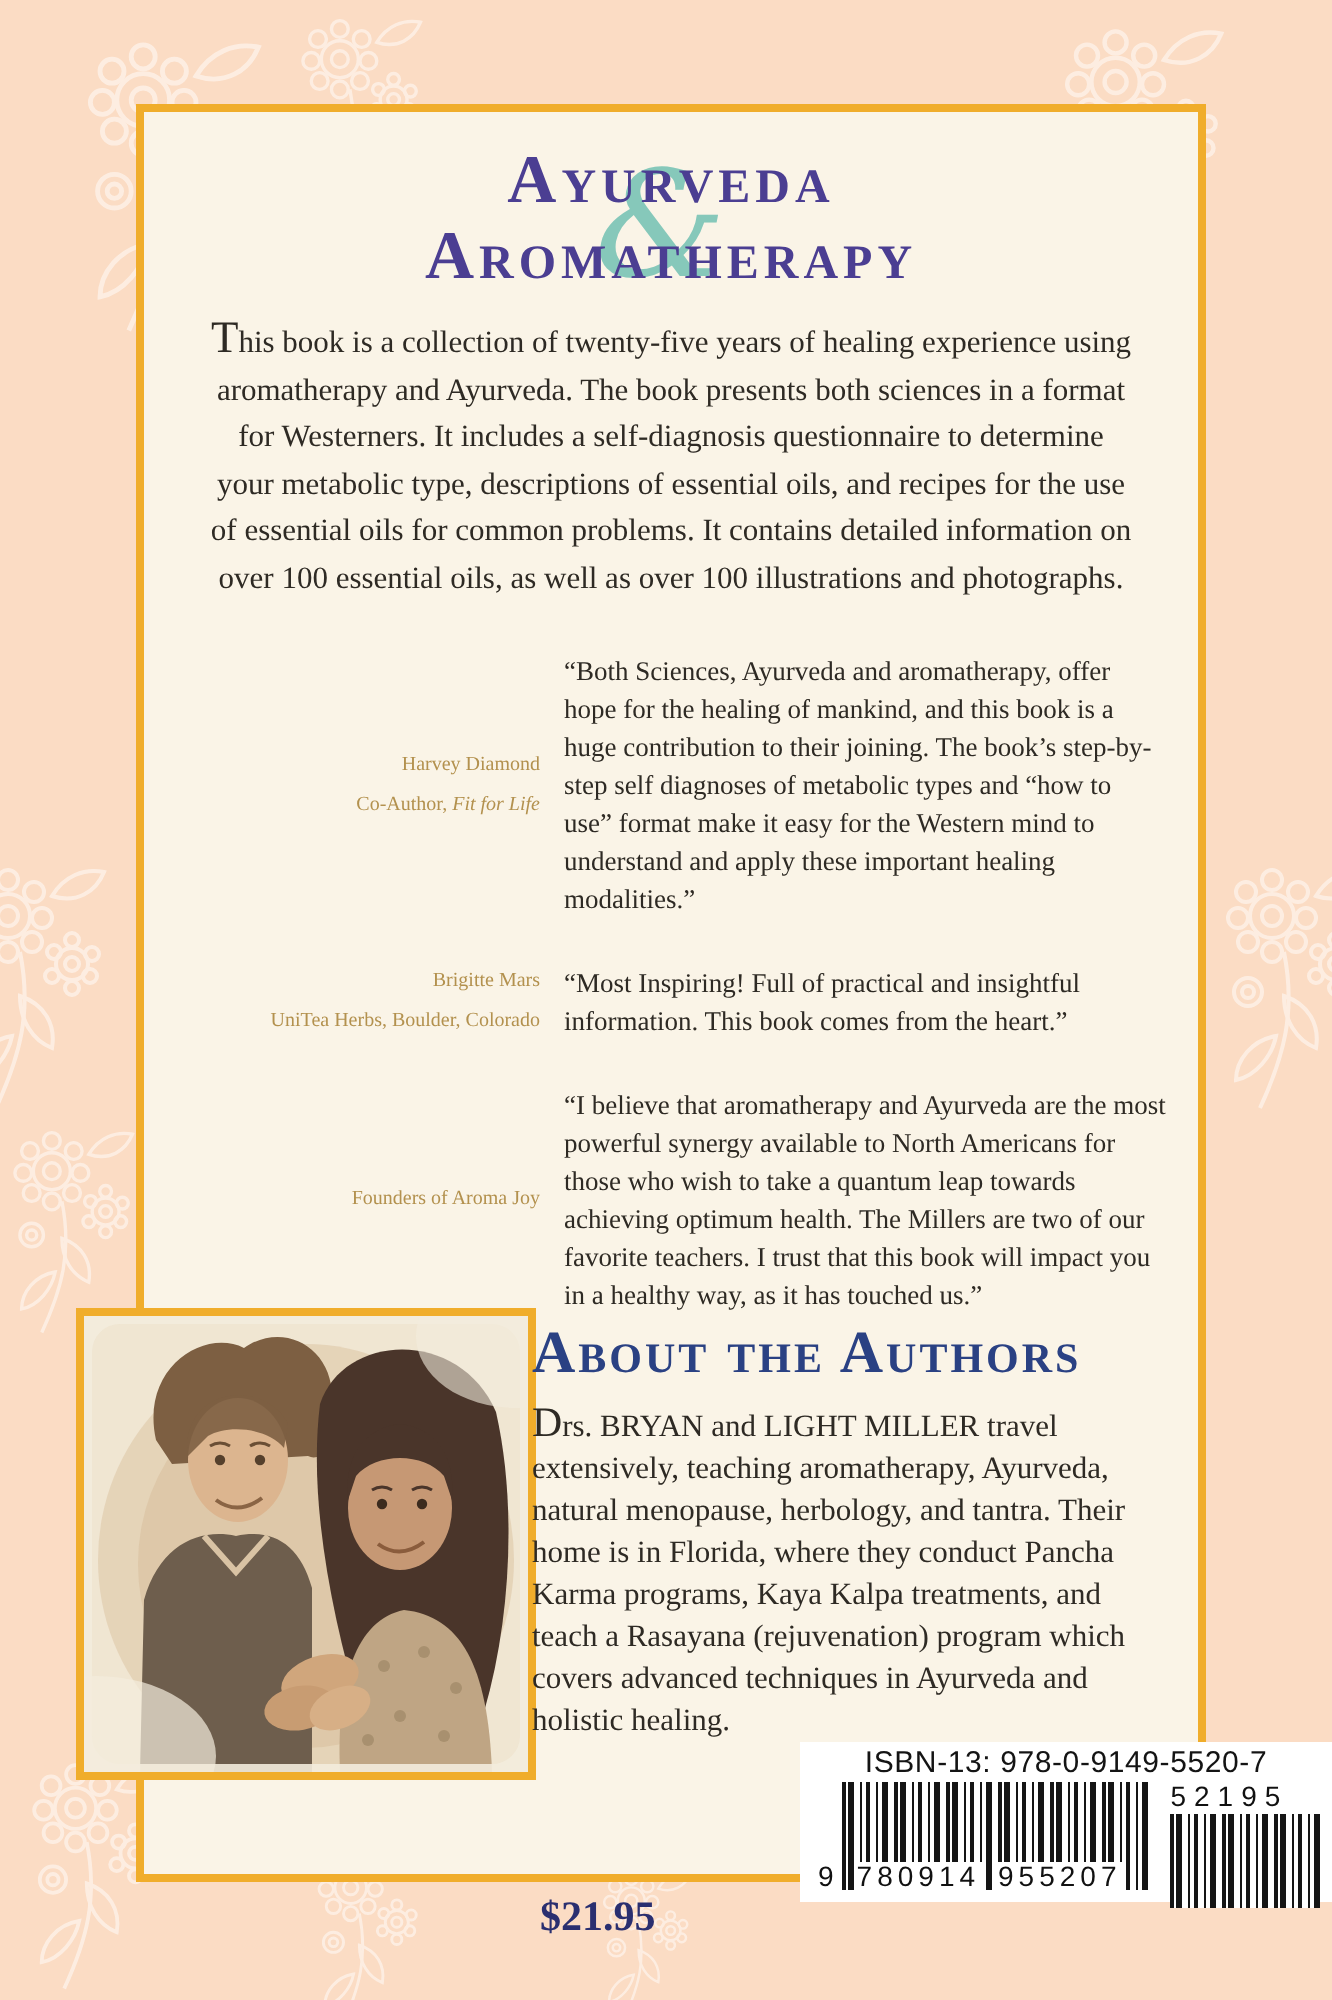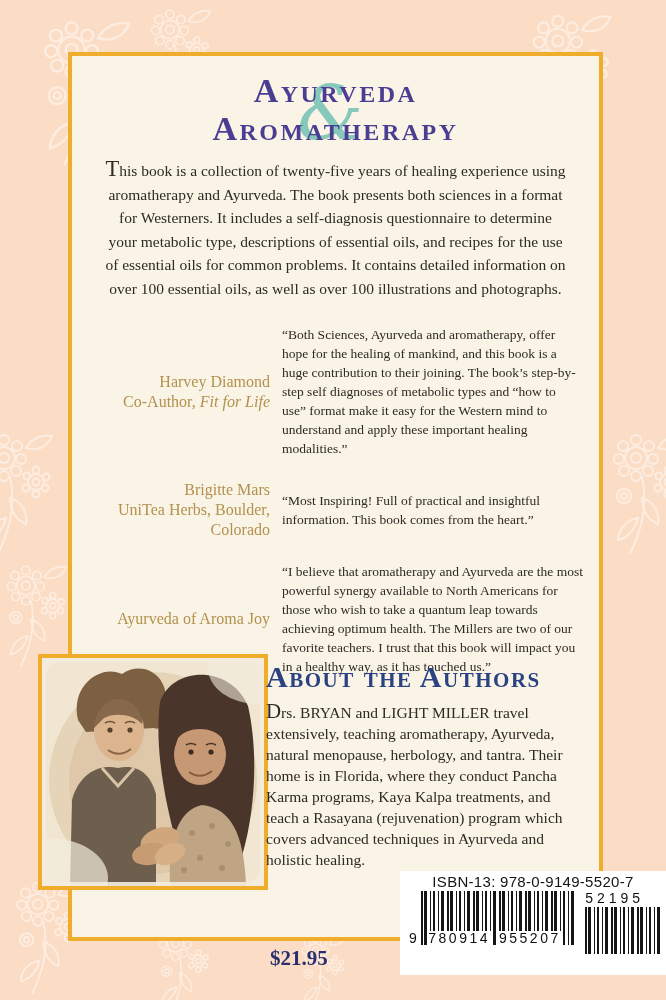--- a/index.html
+++ b/index.html
@@ -17,38 +17,38 @@
            color:#86c8ba;z-index:0;}
   .title-line{position:relative;z-index:1;font-variant:small-caps;font-weight:600;
               font-size:34px;line-height:38px;letter-spacing:2.5px;color:#4b3e92;}
   
   .intro{margin:10px 32px 0;text-align:center;font-size:15.5px;line-height:23.5px;color:#2e2a24;}
   .intro::first-letter{font-size:1.45em;line-height:1;}
   
   .testimonials{margin-top:25px;display:flex;flex-direction:column;gap:22px;}
   .trow{display:flex;align-items:center;padding:0 16px 0 8px;}
   .attr{width:190px;flex-shrink:0;text-align:right;color:#b3914e;
-        font-size:16px;line-height:20px;}
+        font-size:10px;line-height:20px;}
   .attr .italic{font-style:italic;}
   .quote{flex:1;margin-left:12px;font-size:13.5px;line-height:19px;color:#2e2a24;}
   
   .photo-frame{position:absolute;left:38px;top:654px;width:222px;height:228px;
                border:4px solid #f0ad2b;background:#f0e6d2;z-index:2;overflow:hidden;}
   .photo-frame svg{display:block;}
   
   .about{position:absolute;left:266px;top:648px;width:316px;z-index:2;margin-top:12px;}
   .about-heading{margin:0 0 8px;font-variant:small-caps;font-weight:600;font-size:30px;
                  letter-spacing:1.5px;color:#2a4183;line-height:1.1;}
   .about-body{margin:0;font-size:15.5px;line-height:21px;color:#2e2a24;}
   .about-body::first-letter{font-size:1.35em;line-height:1;}
   
   .price{position:absolute;left:270px;top:946px;width:115px;
          font-weight:bold;font-size:21px;color:#2a2f70;z-index:3;}
   
-  .barcode-panel{position:absolute;left:400px;top:871px;width:266px;height:104px;
+  .barcode-panel{position:absolute;left:400px;top:871px;width:266px;height:80px;
                  background:#ffffff;z-index:3;box-sizing:border-box;padding-top:2px;}
   .isbn{text-align:center;font-family:"Liberation Sans",sans-serif;font-size:15px;
         color:#141414;letter-spacing:.3px;}
   .bars-row{display:flex;padding:1px 6px 0 8px;}
   .main-bc{width:172px;}
   .bars{background:repeating-linear-gradient(90deg,
         #151515 0 2px,#fff 2px 3px,#151515 3px 6px,#fff 6px 9px,
         #151515 9px 10px,#fff 10px 12px,#151515 12px 14px,#fff 14px 17px,
         #151515 17px 18px,#fff 18px 20px,#151515 20px 23px,#fff 23px 26px);}
   .main-bars{margin-left:13px;height:54px;}
@@ -145,21 +145,21 @@
     <div class="trow">
       <div class="attr">
         <div>Brigitte Mars</div>
         <div>UniTea Herbs, Boulder, Colorado</div>
       </div>
       <div class="quote">“Most Inspiring! Full of practical and insightful information. This book comes from the heart.”</div>
     </div>
 
     <div class="trow">
       <div class="attr">
-        <div>Ayurveda of Aroma Joy</div>
+        <div>Founders of Aroma Joy</div>
       </div>
       <div class="quote">“I believe that aromatherapy and Ayurveda are the most powerful synergy available to North Americans for those who wish to take a quantum leap towards achieving optimum health. The Millers are two of our favorite teachers. I trust that this book will impact you in a healthy way, as it has touched us.”</div>
     </div>
 
   </div>
 </div>
 
 <div class="photo-frame">
   <svg width="222" height="228" viewBox="0 0 222 228">
     <rect width="222" height="228" fill="#f0e6d2"></rect>

